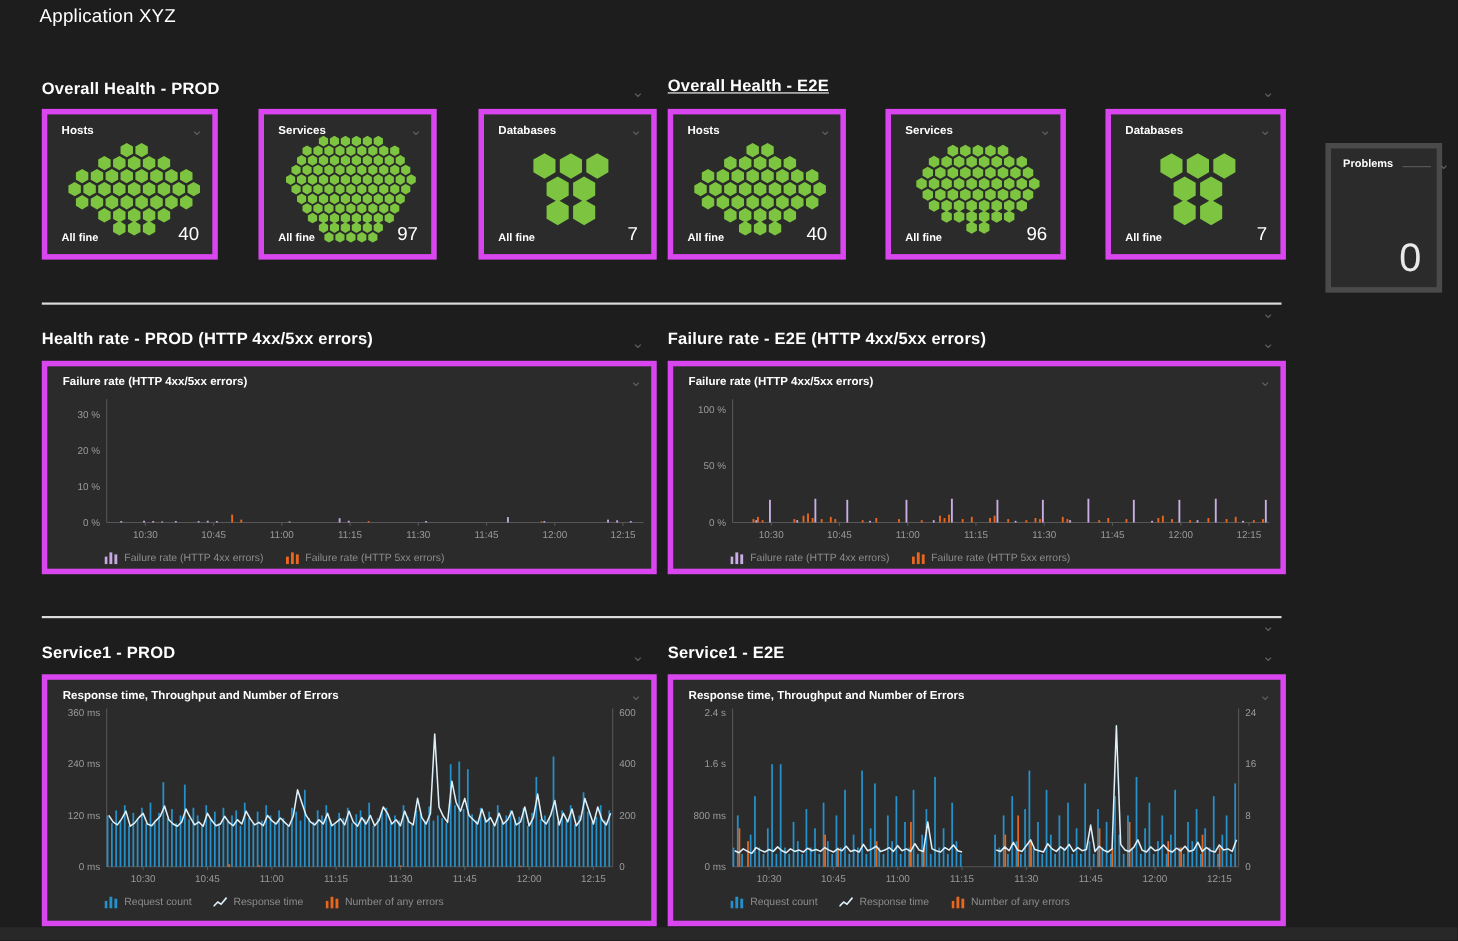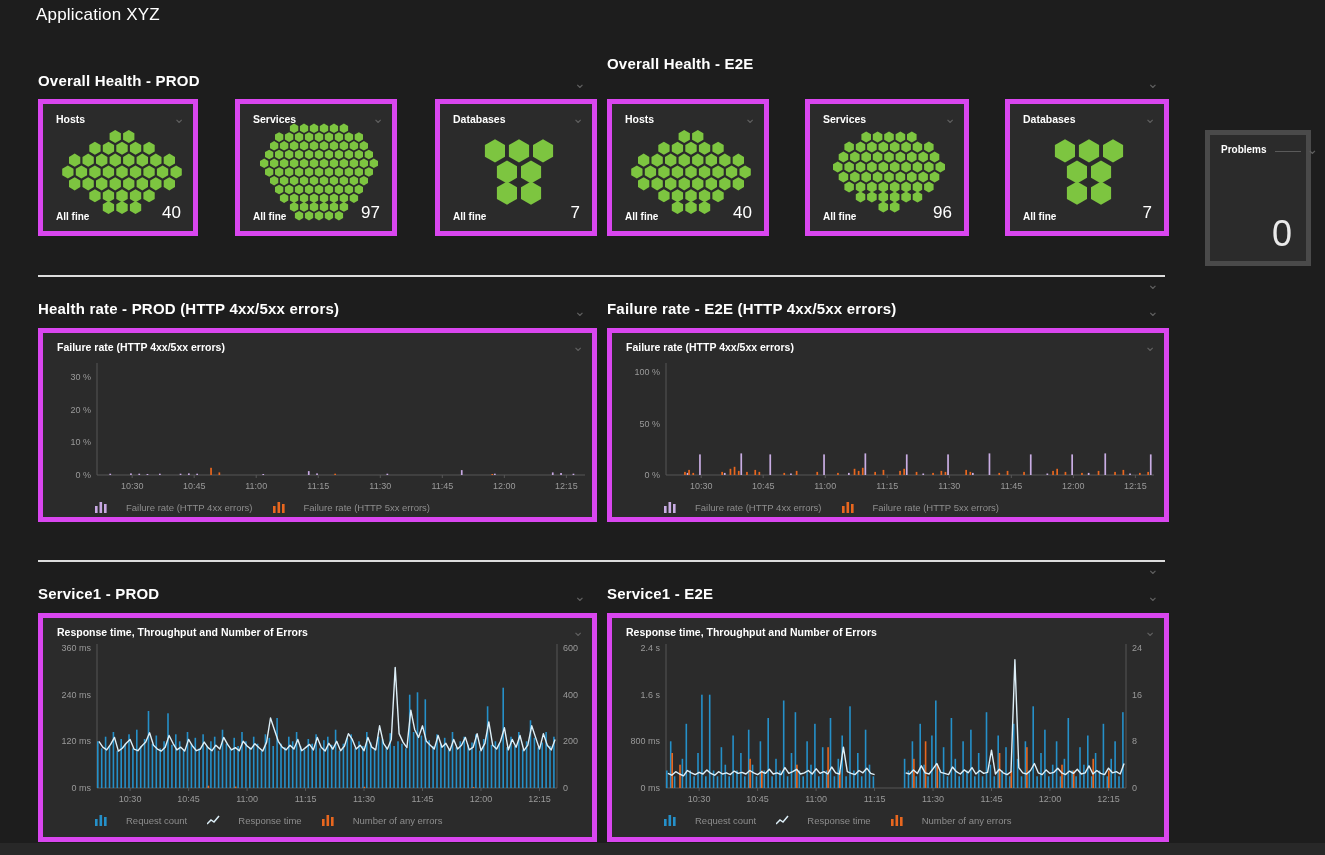--- a/index.html
+++ b/index.html
@@ -21,32 +21,32 @@
   .tile-foot{position:absolute;left:13px;right:12px;bottom:9px;display:flex;justify-content:space-between;align-items:flex-end;}
   .tile-status{color:#ffffff;font-size:10px;font-weight:700;}
   .tile-count{color:#ffffff;font-size:17px;font-weight:300;line-height:18px;}
   .hex-svg{position:absolute;left:0;top:14px;right:0;bottom:14px;}
   .divider{position:absolute;height:2px;background:#dcdcdc;}
   .problems-line{display:inline-block;width:26px;height:1px;background:#5a5a5a;margin:0 6px 3px 8px;}
   .problems-zero{position:absolute;right:14px;bottom:6px;color:#e9e9e9;font-size:36px;font-weight:300;}
   .chart-head{display:flex;justify-content:space-between;align-items:flex-start;padding:8px 8px 0 14px;}
   .chart-svg{display:block;margin:0 0 0 8px;}
   .legend{display:flex;gap:20px;margin:1px 0 0 52px;}
-  .legend-item{display:flex;align-items:center;gap:18px;color:#8d8d8d;font-size:9.5px;}
+  .legend-item{display:flex;align-items:center;gap:5px;color:#8d8d8d;font-size:9.5px;}
   .legend-icon{display:inline-block;width:13px;height:11px;}
   .bottom-strip{position:absolute;left:0;top:843px;width:1325px;height:12px;background:#282828;}
 </style>
 </head>
 <body>
 
 <div class="abs page-title">Application XYZ</div>
 
 <div class="abs section-title" style="left:38px;top:72px;">Overall Health - PROD</div>
 <div class="abs chev" style="left:574px;top:78px;">⌄</div>
-<div class="abs section-title" style="left:607px;top:55px;">Overall Health - E2E</div>
+<div class="abs section-title" style="left:607px;top:70px;text-decoration:underline;">Overall Health - E2E</div>
 <div class="abs chev" style="left:1147px;top:78px;">⌄</div>
 
 <div class="tile" style="left:38px;top:99px;width:160px;height:137px;">
   <div class="tile-head">
       <span class="tile-title">Hosts</span>
       <span class="chev">⌄</span>
     </div>
   <svg class="hex-svg" width="158" height="108">
       <polygon points="77.9,21.7 72.2,25.0 66.6,21.7 66.6,15.2 72.2,11.9 77.9,15.2" fill="#7dc540"></polygon>
       <polygon points="91.4,21.7 85.8,25.0 80.1,21.7 80.1,15.2 85.8,11.9 91.4,15.2" fill="#7dc540"></polygon>

